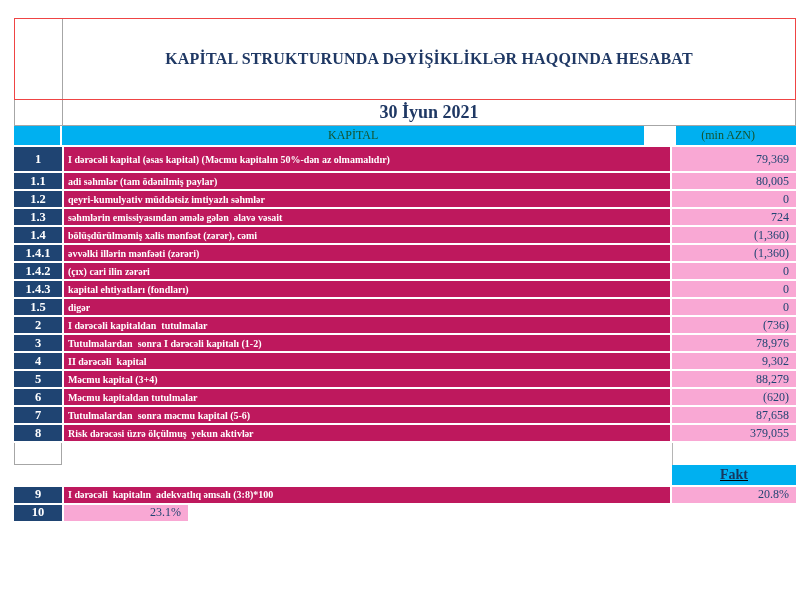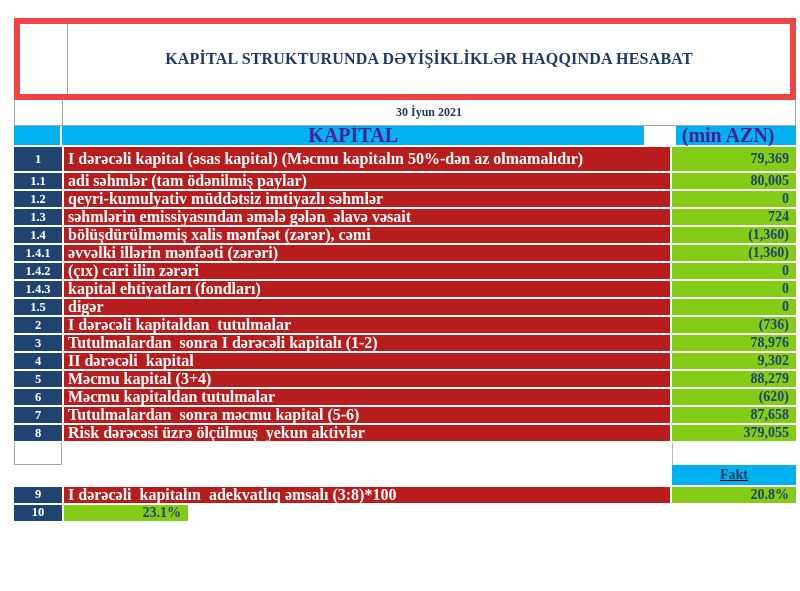--- a/index.html
+++ b/index.html
@@ -7,54 +7,54 @@
     width: 800px; height: 591px;
     background: #ffffff;
     font-family: "Liberation Serif", serif;
     position: relative;
     overflow: hidden;
   }
   .tbl { position: absolute; left: 14px; top: 18px; width: 782px; }
   .flexrow { display: flex; }
 
   
-  .title-row { height: 82px; border: 6px solid #ef4444; }
+  .title-row { height: 82px; border: 1px solid #ef4444; }
   .date-row  { height: 26px; border: 1px solid #A6A6A6; border-top: none; }
   .corner { width: 48px; border-right: 1px solid #A6A6A6; background: #fff; }
   .span-cell { flex: 1; display: flex; align-items: center; justify-content: center; }
   .title-text { font-weight: bold; font-size: 16px; color: #1F3864; letter-spacing: 0.2px; text-align: center; }
-  .date-text  { font-weight: bold; font-size: 12px; color: #1F3864; }
+  .date-text  { font-weight: bold; font-size: 18px; color: #1F3864; }
 
   
   .num-cell   { width: 48px;  margin-right: 2px; display: flex; align-items: center; justify-content: center; }
   .label-cell { width: 606px; margin-right: 2px; display: flex; align-items: center; padding-left: 4px; white-space: pre; overflow: hidden; }
   .value-cell { width: 124px; display: flex; align-items: center; justify-content: flex-end; padding-right: 7px; }
 
   
   .header-row { height: 19px; margin-bottom: 2px; }
   .header-row .num-cell,
   .header-row .label-cell,
   .header-row .value-cell { background: #00B0F0; }
   .header-row .label-cell { justify-content: center; padding-left: 0; }
   .header-row .value-cell { justify-content: center; padding-right: 16px; margin-left: 30px; }
   .header-row .label-cell, .header-row .value-cell {
-    color: #4c1d95; font-weight: bold; font-size: 20px;
+    color: #14532d; font-weight: normal; font-size: 12px;
   }
 
   
   .data-row { height: 16px; margin-bottom: 2px; }
   .data-row.tall { height: 24px; }
   .data-row .num-cell {
     background: #1F4472; color: #ffffff; font-weight: bold; font-size: 12.5px;
   }
   .data-row .label-cell {
-    background: #b91c1c; color: #ffffff; font-weight: bold; font-size: 16px;
+    background: #be185d; color: #ffffff; font-weight: bold; font-size: 10px;
   }
   .data-row .value-cell {
-    background: #84cc16; color: #1F4472; font-size: 14px; font-weight: bold;
+    background: #f9a8d4; color: #1F4472; font-size: 12px;
   }
 
   
   .spacer-row { height: 22px; }
   .spacer-row .num-cell {
     background: #fff;
     border-left: 1px solid #A6A6A6;
     border-right: 1px solid #A6A6A6;
     border-bottom: 1px solid #A6A6A6;
   }

